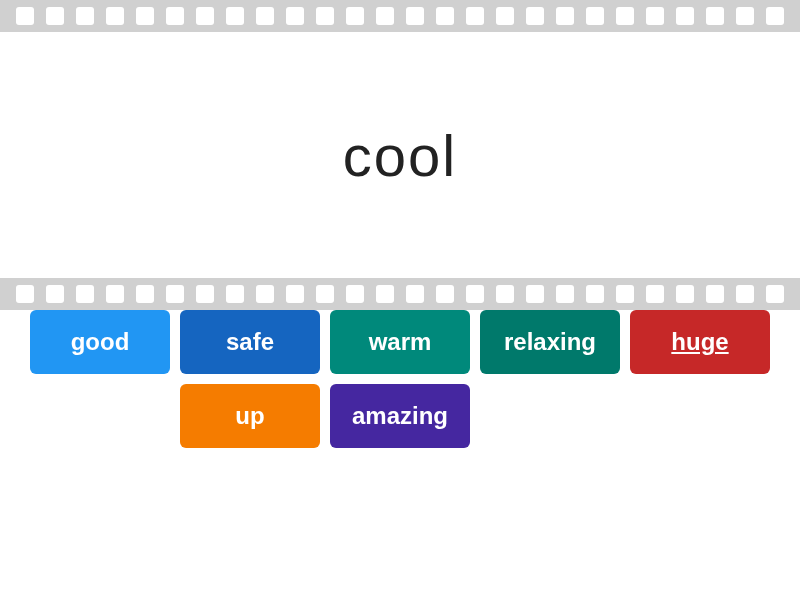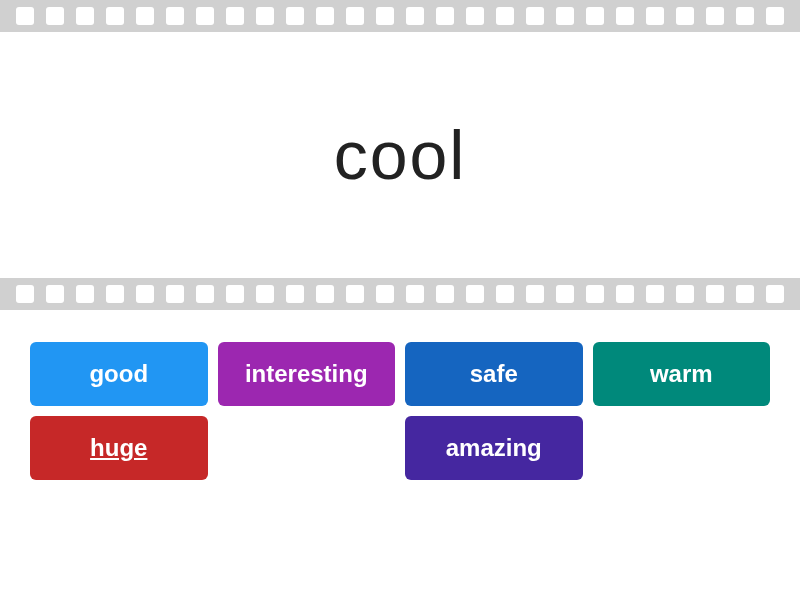--- a/index.html
+++ b/index.html
@@ -54,39 +54,38 @@
       top: 32px;
       left: 0;
       right: 0;
       height: 246px;
       display: flex;
       align-items: center;
       justify-content: center;
     }
 
     .main-word {
-      font-size: 68px;
+      font-size: 58px;
       font-weight: 300;
       color: #222222;
       letter-spacing: 2px;
     }
 
     
     .answers-area {
       position: absolute;
       top: 310px;
       left: 30px;
       right: 30px;
       bottom: 10px;
       display: grid;
-      grid-template-columns: repeat(4, 1fr);
+      grid-template-columns: repeat(5, 1fr);
       grid-template-rows: auto auto auto;
       gap: 10px;
       align-content: start;
-      margin-top: 32px;
     }
 
     .answer-btn {
       border: none;
       border-radius: 6px;
       padding: 18px 10px;
       font-size: 24px;
       font-weight: bold;
       color: #ffffff;
       cursor: pointer;
@@ -172,20 +171,21 @@
     <div class="film-hole"></div>
     <div class="film-hole"></div>
     <div class="film-hole"></div>
     <div class="film-hole"></div>
     <div class="film-hole"></div>
     <div class="film-hole"></div>
   </div>
 
 <div class="answers-area" id="answersGrid">
     <button class="answer-btn color-blue">good</button>
-    <button class="answer-btn color-purple">interesting</button>
     <button class="answer-btn color-dark-blue">safe</button>
     <button class="answer-btn color-teal">warm</button>
+    <button class="answer-btn color-teal2">relaxing</button>
     <button class="answer-btn color-crimson">huge</button>
     <div class="row3-spacer"></div>
+    <button class="answer-btn color-orange">up</button>
     <button class="answer-btn color-indigo">amazing</button>
     <div class="row3-spacer"></div>
   </div>
 
 </body></html>

